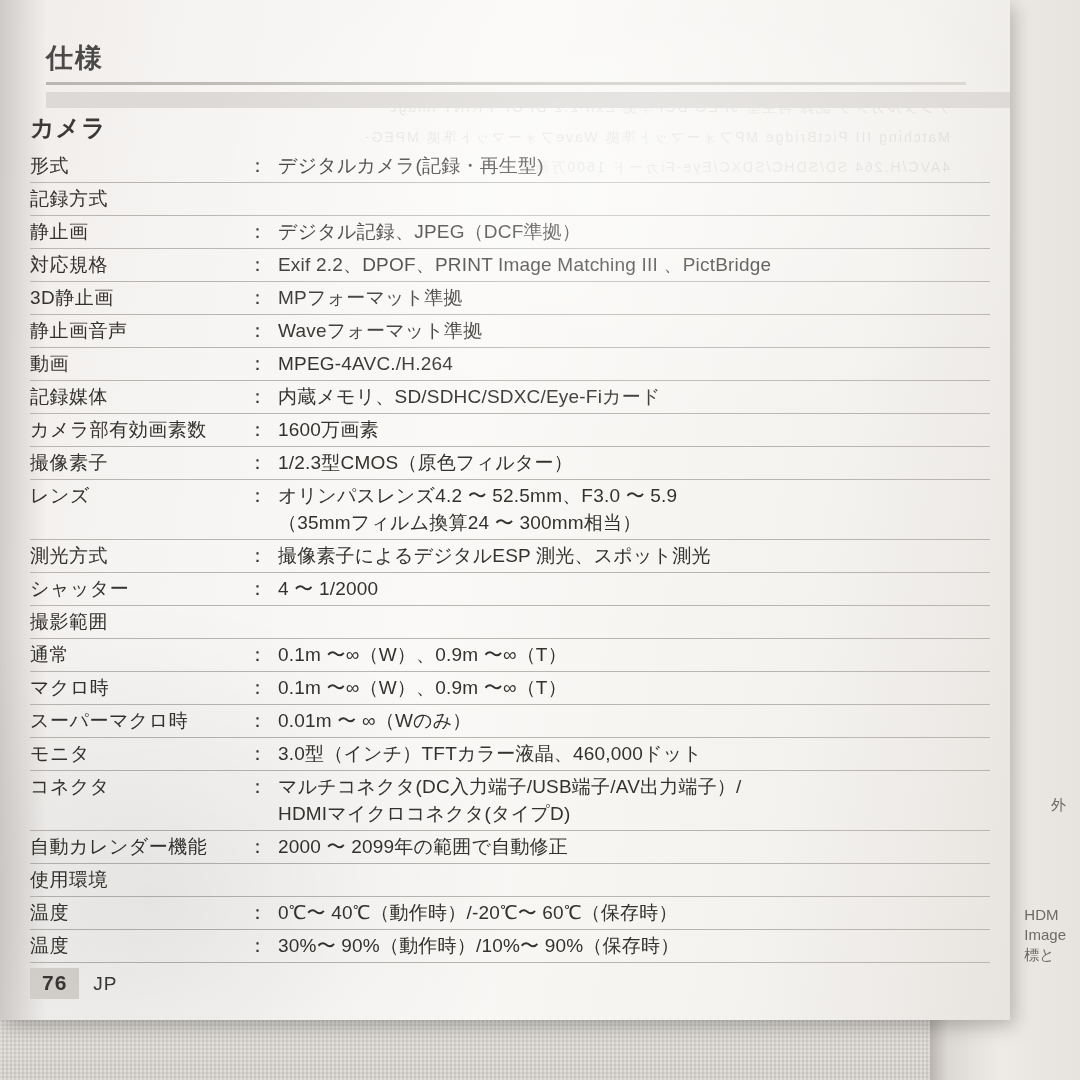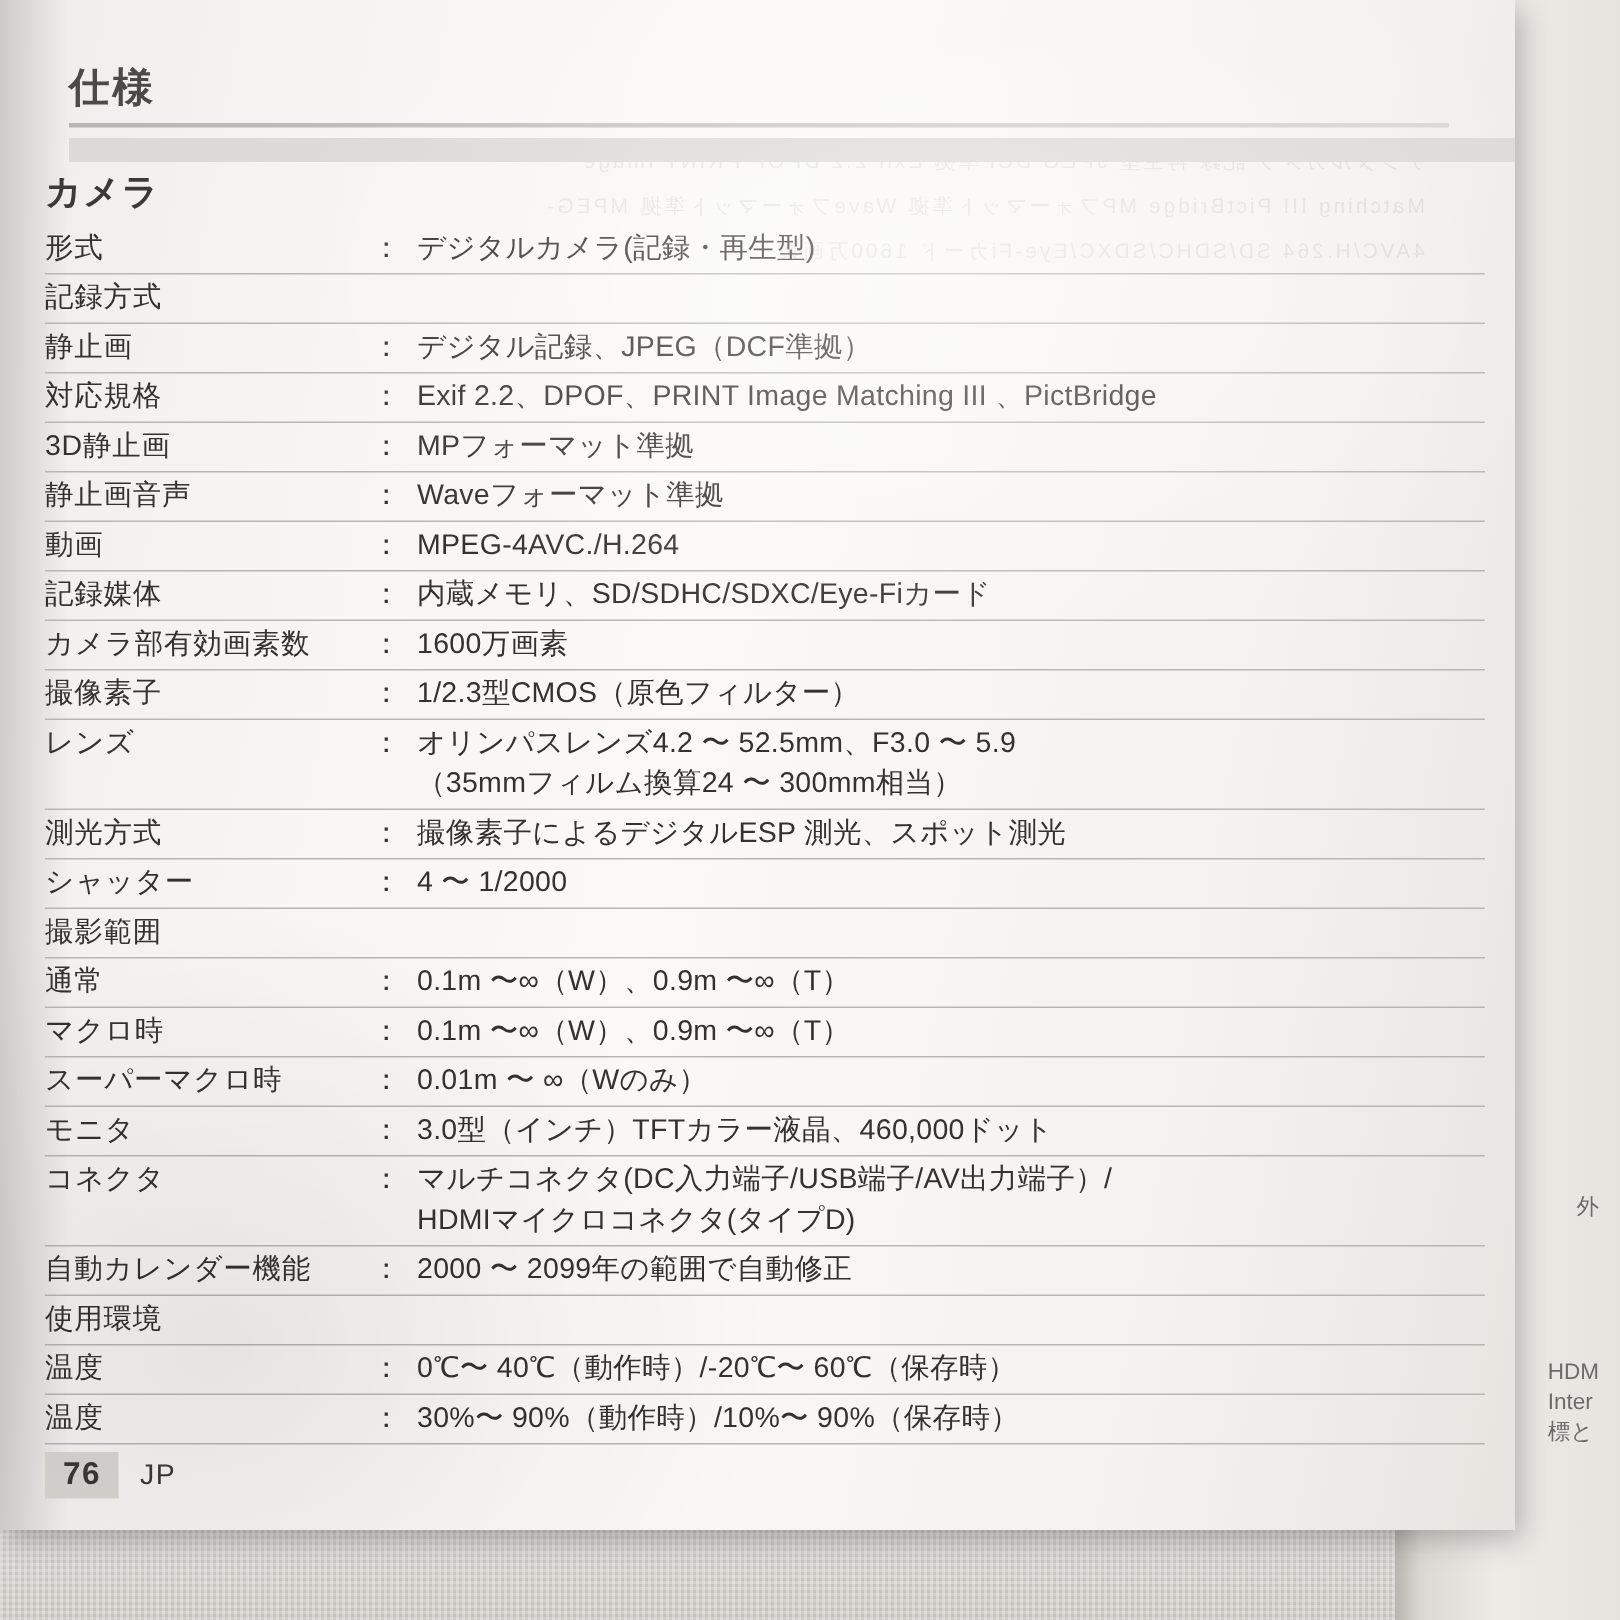--- a/index.html
+++ b/index.html
@@ -209,21 +209,21 @@
 </head>
 <body>
 
 <div id="scene">
 
   <div id="cloth"></div>
 
   <div id="right-page">
     <div class="rp-text" id="rp-top">外</div>
     <div class="rp-text" id="rp-bottom">HDM
-Inter
+Image
 標と</div>
   </div>
 
   <div id="page">
 
     <div id="showthrough">デジタルカメラ 記録 再生型 JPEG DCF準拠 Exif 2.2 DPOF PRINT Image Matching III PictBridge MPフォーマット準拠 Waveフォーマット準拠 MPEG-4AVC/H.264 SD/SDHC/SDXC/Eye-Fiカード 1600万画素</div>
 
     <div id="header">
       <div class="h-title">仕様</div>
       <div class="h-rule"></div>

